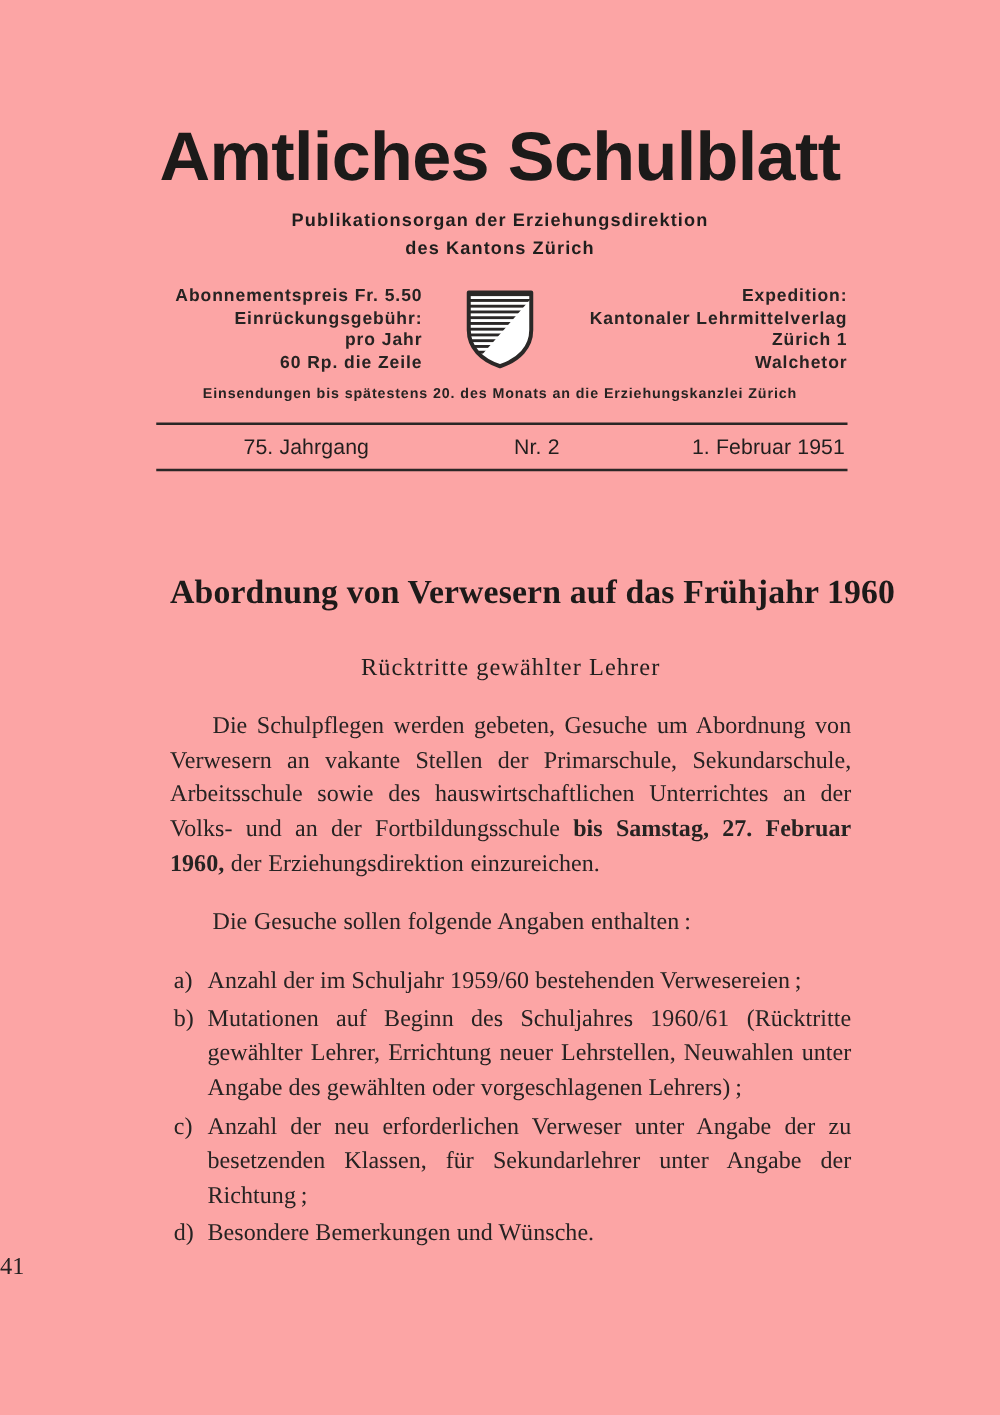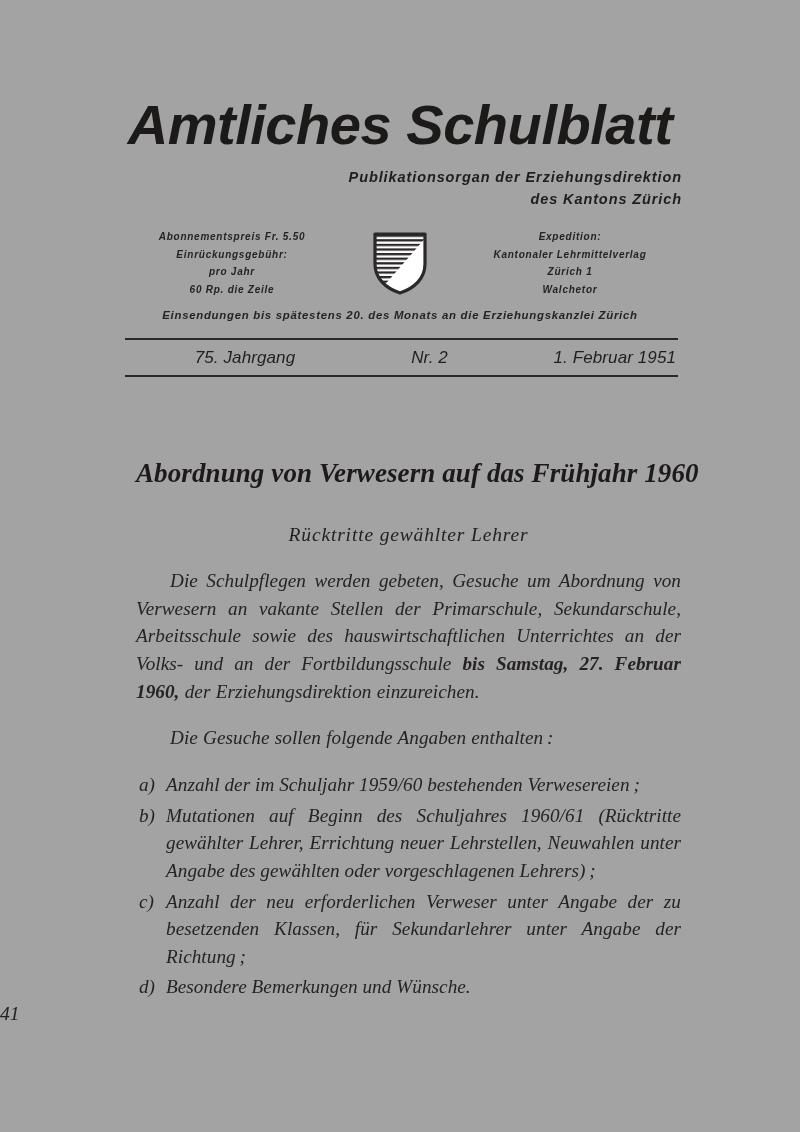--- a/index.html
+++ b/index.html
@@ -14,22 +14,21 @@
     position: relative;
     overflow: hidden;
     font-family: "Liberation Serif", "DejaVu Serif", serif;
     color: #231f1e;
     -webkit-font-smoothing: antialiased;
   }
 
   .page {
     position: absolute;
     inset: 0;
-    background: #a3a3a3;
-    font-style: italic;
+    background: #fca5a5;
   }
 
   
   .masthead {
     position: absolute;
     left: 118px;
     top: 96px;
     width: 564px;
   }
 
@@ -44,43 +43,43 @@
     white-space: nowrap;
     transform: scaleX(1.02);
   }
 
   .masthead-sub {
     font-family: "Liberation Sans", "DejaVu Sans", sans-serif;
     font-weight: 700;
     font-size: 14.5px;
     line-height: 22px;
     letter-spacing: 0.9px;
-    text-align: right;
+    text-align: center;
     color: #201e1d;
     margin-top: 12px;
   }
 
   
   .info-block {
     position: absolute;
     left: 126px;
     top: 228px;
     width: 552px;
     display: flex;
     align-items: flex-start;
     justify-content: space-between;
   }
 
   .info-col {
     font-family: "Liberation Sans", "DejaVu Sans", sans-serif;
     font-weight: 700;
-    font-size: 10px;
+    font-size: 14px;
     line-height: 17.5px;
     letter-spacing: 0.75px;
-    text-align: center;
+    text-align: right;
     color: #262322;
     width: 212px;
   }
   .info-col.right { width: 216px; }
 
   .crest-wrap {
     width: 66px;
     display: flex;
     justify-content: center;
     padding-top: 2px;

